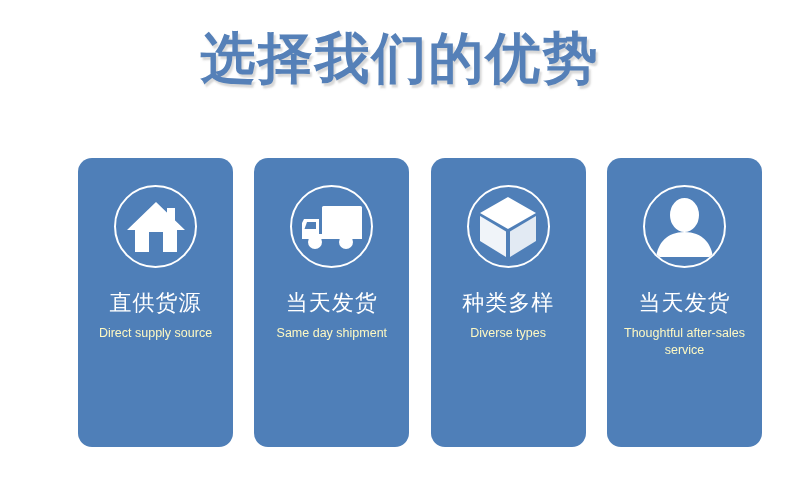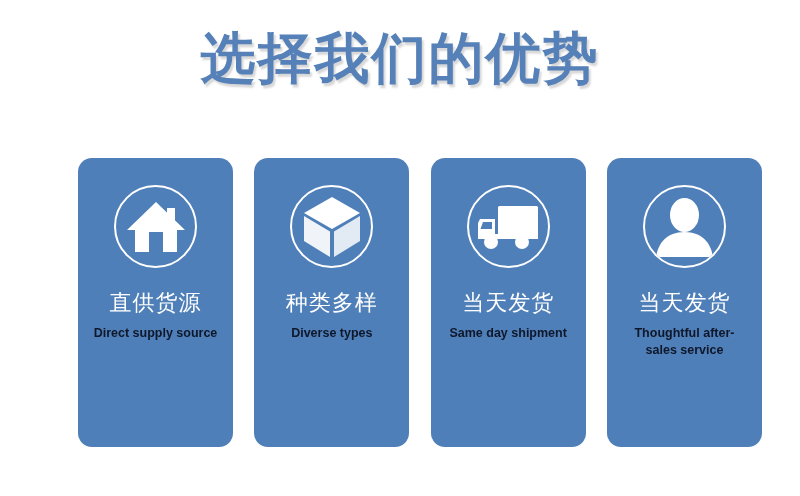--- a/index.html
+++ b/index.html
@@ -88,24 +88,24 @@
     color: #ffffff;
     letter-spacing: 1px;
     font-weight: 400;
     text-align: center;
     white-space: nowrap;
   }
   .card-title-en {
     margin-top: 9px;
     font-size: 12.5px;
     line-height: 17px;
-    color: #0f172a;
+    color: #fef9c3;
     text-align: center;
     width: 128px;
-    font-weight: 700;
+    font-weight: 400;
   }
 </style>
 </head>
 <body>
 
 <div class="page">
 
   <div class="page-title">选择我们的优势</div>
 
   <div class="cards">
@@ -120,55 +120,55 @@
 
           <rect x="26" y="35" width="10" height="18" fill="#4f7fb8"></rect>
         </svg>
       </div>
       <div class="card-title-cn">直供货源</div>
       <div class="card-title-en">Direct supply source</div>
     </div>
 
     <div class="card">
       <div class="icon-circle">
-        <svg width="60" height="64" viewBox="0 0 60 64" aria-hidden="true">
-
-          <path d="M30 2 L58 18 L30 34 L2 18 Z" fill="#ffffff"></path>
-
-          <path d="M2 21 L28 36.5 L28 62 L2 46 Z" fill="#f0f4f9"></path>
-
-          <path d="M58 21 L32 36.5 L32 62 L58 46 Z" fill="#e2eaf3"></path>
-        </svg>
-      </div>
-      <div class="card-title-cn">种类多样</div>
-      <div class="card-title-en">Diverse types</div>
-    </div>
-
-    <div class="card">
-      <div class="icon-circle">
         <svg width="64" height="46" viewBox="0 0 64 46" aria-hidden="true">
 
           <rect x="22" y="2" width="40" height="30" rx="1.5" fill="#ffffff"></rect>
 
           <path d="M4 15 L19 15 L19 32 L2 32 L2 19 Z" fill="#ffffff"></path>
 
           <path d="M7 18 L16 18 L16 25 L4.5 25 Z" fill="#4f7fb8"></path>
 
           <rect x="2" y="30" width="60" height="5" fill="#ffffff"></rect>
 
           <circle cx="15" cy="38" r="7" fill="#ffffff"></circle>
           <circle cx="46" cy="38" r="7" fill="#ffffff"></circle>
         </svg>
       </div>
       <div class="card-title-cn">当天发货</div>
       <div class="card-title-en">Same day shipment</div>
     </div>
 
     <div class="card">
       <div class="icon-circle">
+        <svg width="60" height="64" viewBox="0 0 60 64" aria-hidden="true">
+
+          <path d="M30 2 L58 18 L30 34 L2 18 Z" fill="#ffffff"></path>
+
+          <path d="M2 21 L28 36.5 L28 62 L2 46 Z" fill="#f0f4f9"></path>
+
+          <path d="M58 21 L32 36.5 L32 62 L58 46 Z" fill="#e2eaf3"></path>
+        </svg>
+      </div>
+      <div class="card-title-cn">种类多样</div>
+      <div class="card-title-en">Diverse types</div>
+    </div>
+
+    <div class="card">
+      <div class="icon-circle">
         <svg width="79" height="79" viewBox="0 0 79 79" aria-hidden="true">
 
           <ellipse cx="39.5" cy="28" rx="14.5" ry="17" fill="#ffffff"></ellipse>
 
           <path d="M39.5 45 C21 45 13 57 11 70 L68 70 C66 57 58 45 39.5 45 Z" fill="#ffffff"></path>
         </svg>
       </div>
       <div class="card-title-cn">当天发货</div>
       <div class="card-title-en">Thoughtful after-sales service</div>
     </div>

